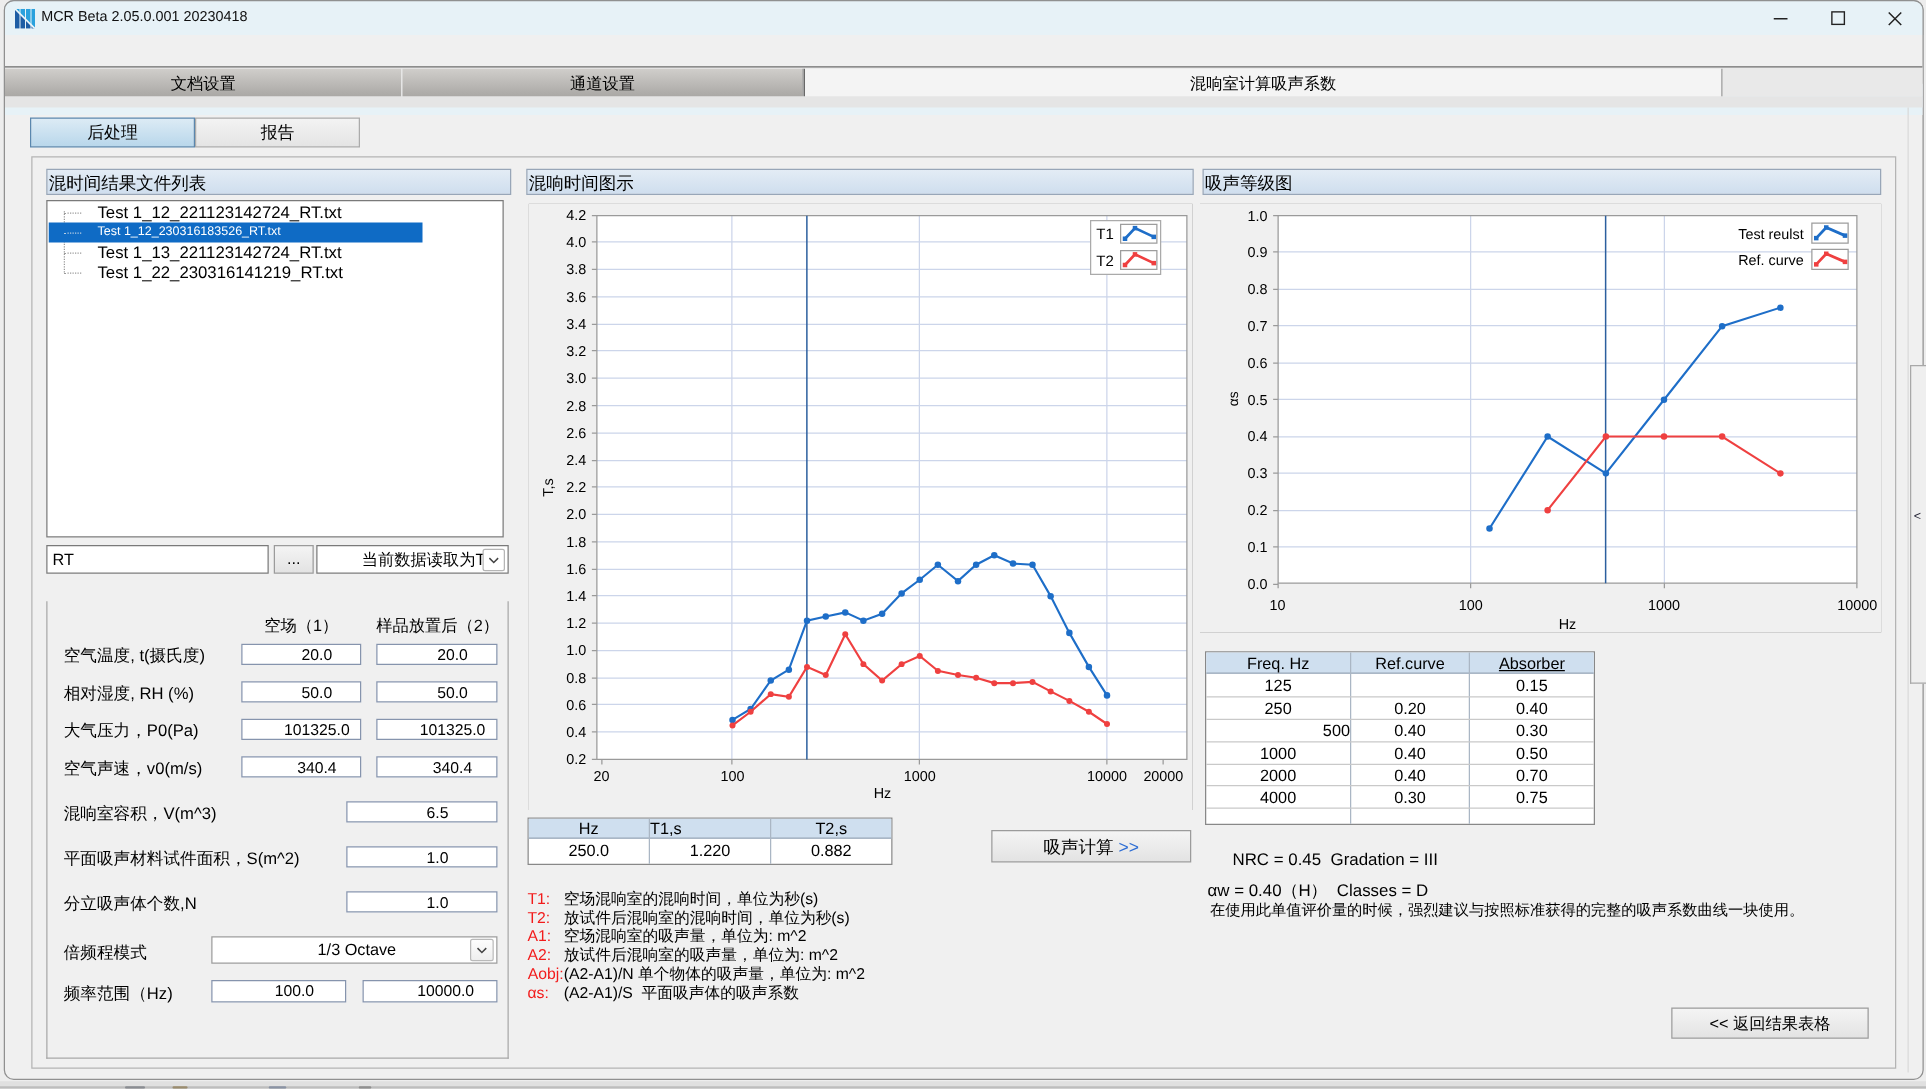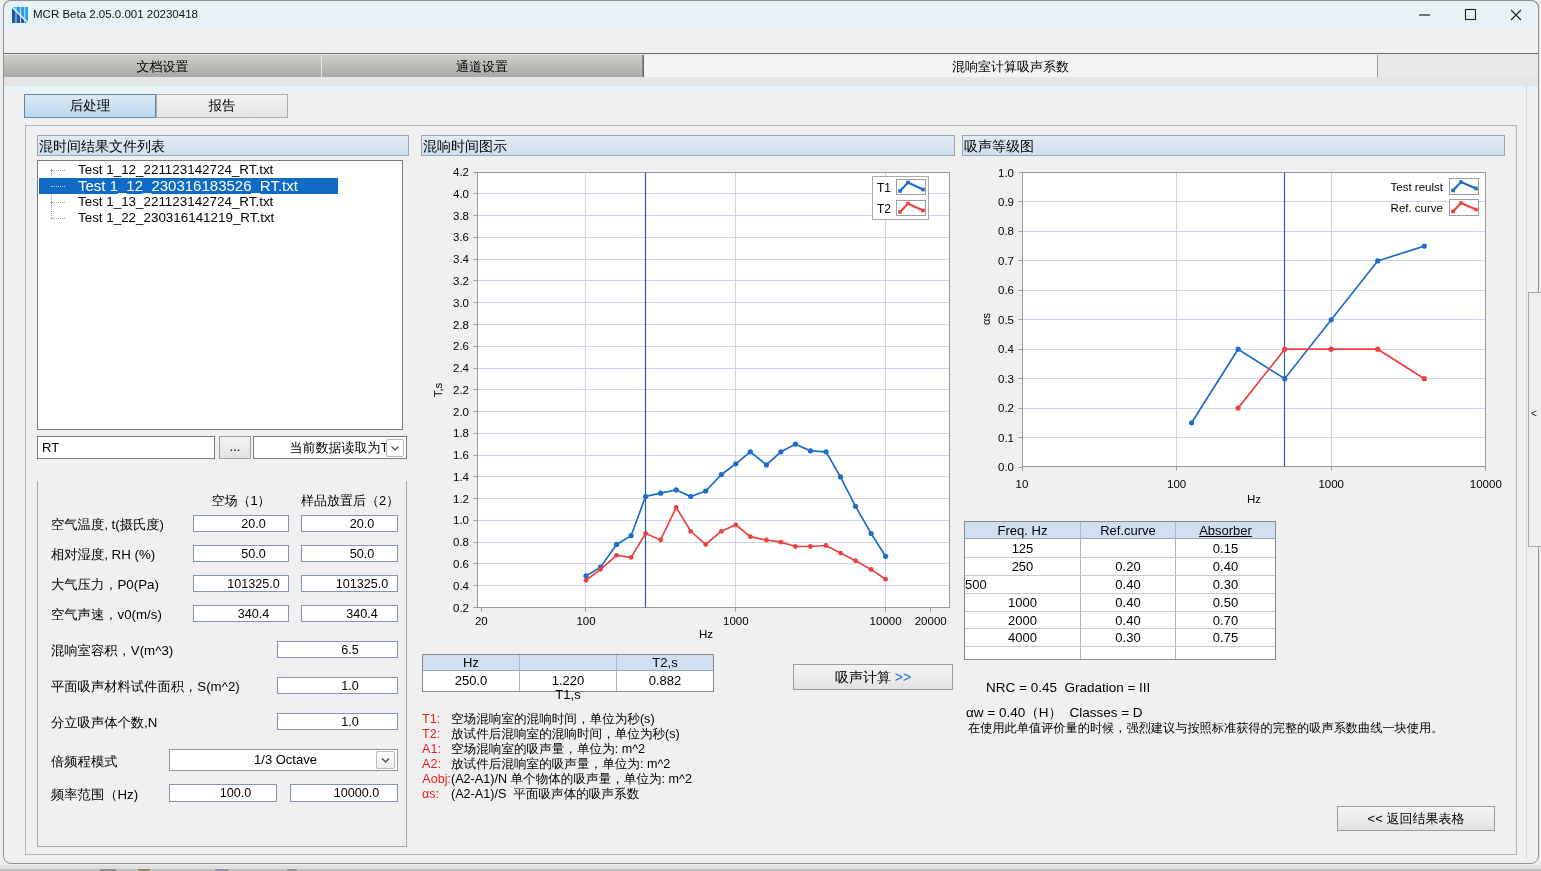--- a/index.html
+++ b/index.html
@@ -89,21 +89,21 @@
   <div class="panelhdr" style="left:37px;top:135px;width:372px;">混时间结果文件列表</div>
   <div class="listbox" style="left:37px;top:160px;width:366px;height:270px;">
     <div class="abs" style="left:13px;top:8px;width:1px;height:49px;border-left:1px dotted #9a9a9a;"></div>
     <div class="abs" style="left:13px;top:9px;width:14px;height:1px;border-top:1px dotted #9a9a9a;"></div>
     <div class="abs" style="left:13px;top:25px;width:14px;height:1px;border-top:1px dotted #9a9a9a;"></div>
     <div class="abs" style="left:13px;top:41px;width:14px;height:1px;border-top:1px dotted #9a9a9a;"></div>
     <div class="abs" style="left:13px;top:57px;width:14px;height:1px;border-top:1px dotted #9a9a9a;"></div>
     <div class="lbl" style="left:40px;top:1px;height:16px;line-height:16px;font-size:13.4px;">Test 1_12_221123142724_RT.txt</div>
     <div class="abs" style="left:1px;top:17px;width:299px;height:16px;background:#0f6bc5;"></div>
     <div class="abs" style="left:13px;top:25px;width:14px;height:1px;border-top:1px dotted #b8cfe4;"></div>
-    <div class="lbl" style="left:40px;top:17px;height:16px;line-height:16px;color:#fff;font-size:15px;">Test 1_12_230316183526_RT.txt</div>
+    <div class="lbl" style="left:40px;top:17px;height:16px;line-height:16px;color:#fff;font-size:10px;">Test 1_12_230316183526_RT.txt</div>
     <div class="lbl" style="left:40px;top:33px;height:16px;line-height:16px;font-size:13.4px;">Test 1_13_221123142724_RT.txt</div>
     <div class="lbl" style="left:40px;top:49px;height:16px;line-height:16px;font-size:13.4px;">Test 1_22_230316141219_RT.txt</div>
   </div>
 
   <div class="field" style="left:37px;top:436px;width:178px;height:23px;text-align:left;padding:3px 0 0 4px;font-size:13px;border-color:#7a7a7a;">RT</div>
   <div class="btn" style="left:219px;top:436px;width:32px;height:23px;font-size:13px;line-height:20px;">...</div>
   <div class="field" style="left:253px;top:436px;width:154px;height:23px;border-color:#7a7a7a;font-size:13px;line-height:21px;">当前数据读取为T2
     <div class="abs" style="right:2px;top:2px;width:18px;height:18px;background:#fff;border:1px solid #b5b5b5;border-radius:2px;">
       <svg width="16" height="16">
           <path d="M4.5 6.5 L8 10 L11.5 6.5" stroke="#444" stroke-width="1.2" fill="none"></path>
@@ -290,21 +290,21 @@
 <rect x="489.5" y="36.5" width="29" height="16" fill="#fff" stroke="#9d9d9d"></rect>
 <path d="M493 48.5 L501 40 L516 46.5" stroke="#ef4040" stroke-width="2.2" fill="none"></path>
       <rect x="491.2" y="46.7" width="3.6" height="3.6" fill="#ef4040"></rect>
       <rect x="499.2" y="38.2" width="3.6" height="3.6" fill="#ef4040"></rect>
       <rect x="514.2" y="44.7" width="3.6" height="3.6" fill="#ef4040"></rect>
 </svg>
 
   <div class="abs" style="left:422px;top:654px;width:292px;height:38px;border:1px solid #888;background:#fff;">
     <div class="abs" style="left:0;top:0;width:290px;height:16px;background:#cfdfef;border-bottom:1px solid #9aa8b8;">
       <div class="lbl" style="left:0;top:0;width:96px;text-align:center;line-height:16px;">Hz</div>
-      <div class="lbl" style="left:97px;top:0;width:96px;text-align:center;line-height:16px;margin-top:32px;">T1,s</div>
+      <div class="lbl" style="left:97px;top:0;width:96px;text-align:left;line-height:16px;">T1,s</div>
       <div class="lbl" style="left:194px;top:0;width:96px;text-align:center;line-height:16px;">T2,s</div>
     </div>
     <div class="abs" style="left:96px;top:0;width:1px;height:36px;background:#aab6c4;"></div>
     <div class="abs" style="left:193px;top:0;width:1px;height:36px;background:#aab6c4;"></div>
     <div class="lbl" style="left:0;top:17px;width:96px;text-align:center;line-height:18px;">250.0</div>
     <div class="lbl" style="left:97px;top:17px;width:96px;text-align:center;line-height:18px;">1.220</div>
     <div class="lbl" style="left:194px;top:17px;width:96px;text-align:center;line-height:18px;">0.882</div>
   </div>
 
   <div class="abs" style="left:422px;top:712px;font-size:12.6px;line-height:15.1px;color:#000;white-space:nowrap;">
@@ -328,21 +328,21 @@
     <div class="abs" style="left:0;top:53px;width:310px;height:1px;background:#c9c9c9;"></div>
     <div class="abs" style="left:0;top:71px;width:310px;height:1px;background:#c9c9c9;"></div>
     <div class="abs" style="left:0;top:89px;width:310px;height:1px;background:#c9c9c9;"></div>
     <div class="abs" style="left:0;top:106px;width:310px;height:1px;background:#c9c9c9;"></div>
     <div class="abs" style="left:0;top:124px;width:310px;height:1px;background:#c9c9c9;"></div>
     <div class="lbl" style="left:0;top:18px;width:115px;text-align:center;line-height:17px;">125</div>
     <div class="lbl" style="left:211px;top:18px;width:99px;text-align:center;line-height:17px;">0.15</div>
     <div class="lbl" style="left:0;top:36px;width:115px;text-align:center;line-height:17px;">250</div>
     <div class="lbl" style="left:116px;top:36px;width:94px;text-align:center;line-height:17px;">0.20</div>
     <div class="lbl" style="left:211px;top:36px;width:99px;text-align:center;line-height:17px;">0.40</div>
-    <div class="lbl" style="left:0;top:54px;width:115px;text-align:left;line-height:17px;">500</div>
+    <div class="lbl" style="left:0;top:54px;width:115px;text-align:right;line-height:17px;">500</div>
     <div class="lbl" style="left:116px;top:54px;width:94px;text-align:center;line-height:17px;">0.40</div>
     <div class="lbl" style="left:211px;top:54px;width:99px;text-align:center;line-height:17px;">0.30</div>
     <div class="lbl" style="left:0;top:72px;width:115px;text-align:center;line-height:17px;">1000</div>
     <div class="lbl" style="left:116px;top:72px;width:94px;text-align:center;line-height:17px;">0.40</div>
     <div class="lbl" style="left:211px;top:72px;width:99px;text-align:center;line-height:17px;">0.50</div>
     <div class="lbl" style="left:0;top:90px;width:115px;text-align:center;line-height:17px;">2000</div>
     <div class="lbl" style="left:116px;top:90px;width:94px;text-align:center;line-height:17px;">0.40</div>
     <div class="lbl" style="left:211px;top:90px;width:99px;text-align:center;line-height:17px;">0.70</div>
     <div class="lbl" style="left:0;top:107px;width:115px;text-align:center;line-height:17px;">4000</div>
     <div class="lbl" style="left:116px;top:107px;width:94px;text-align:center;line-height:17px;">0.30</div>

